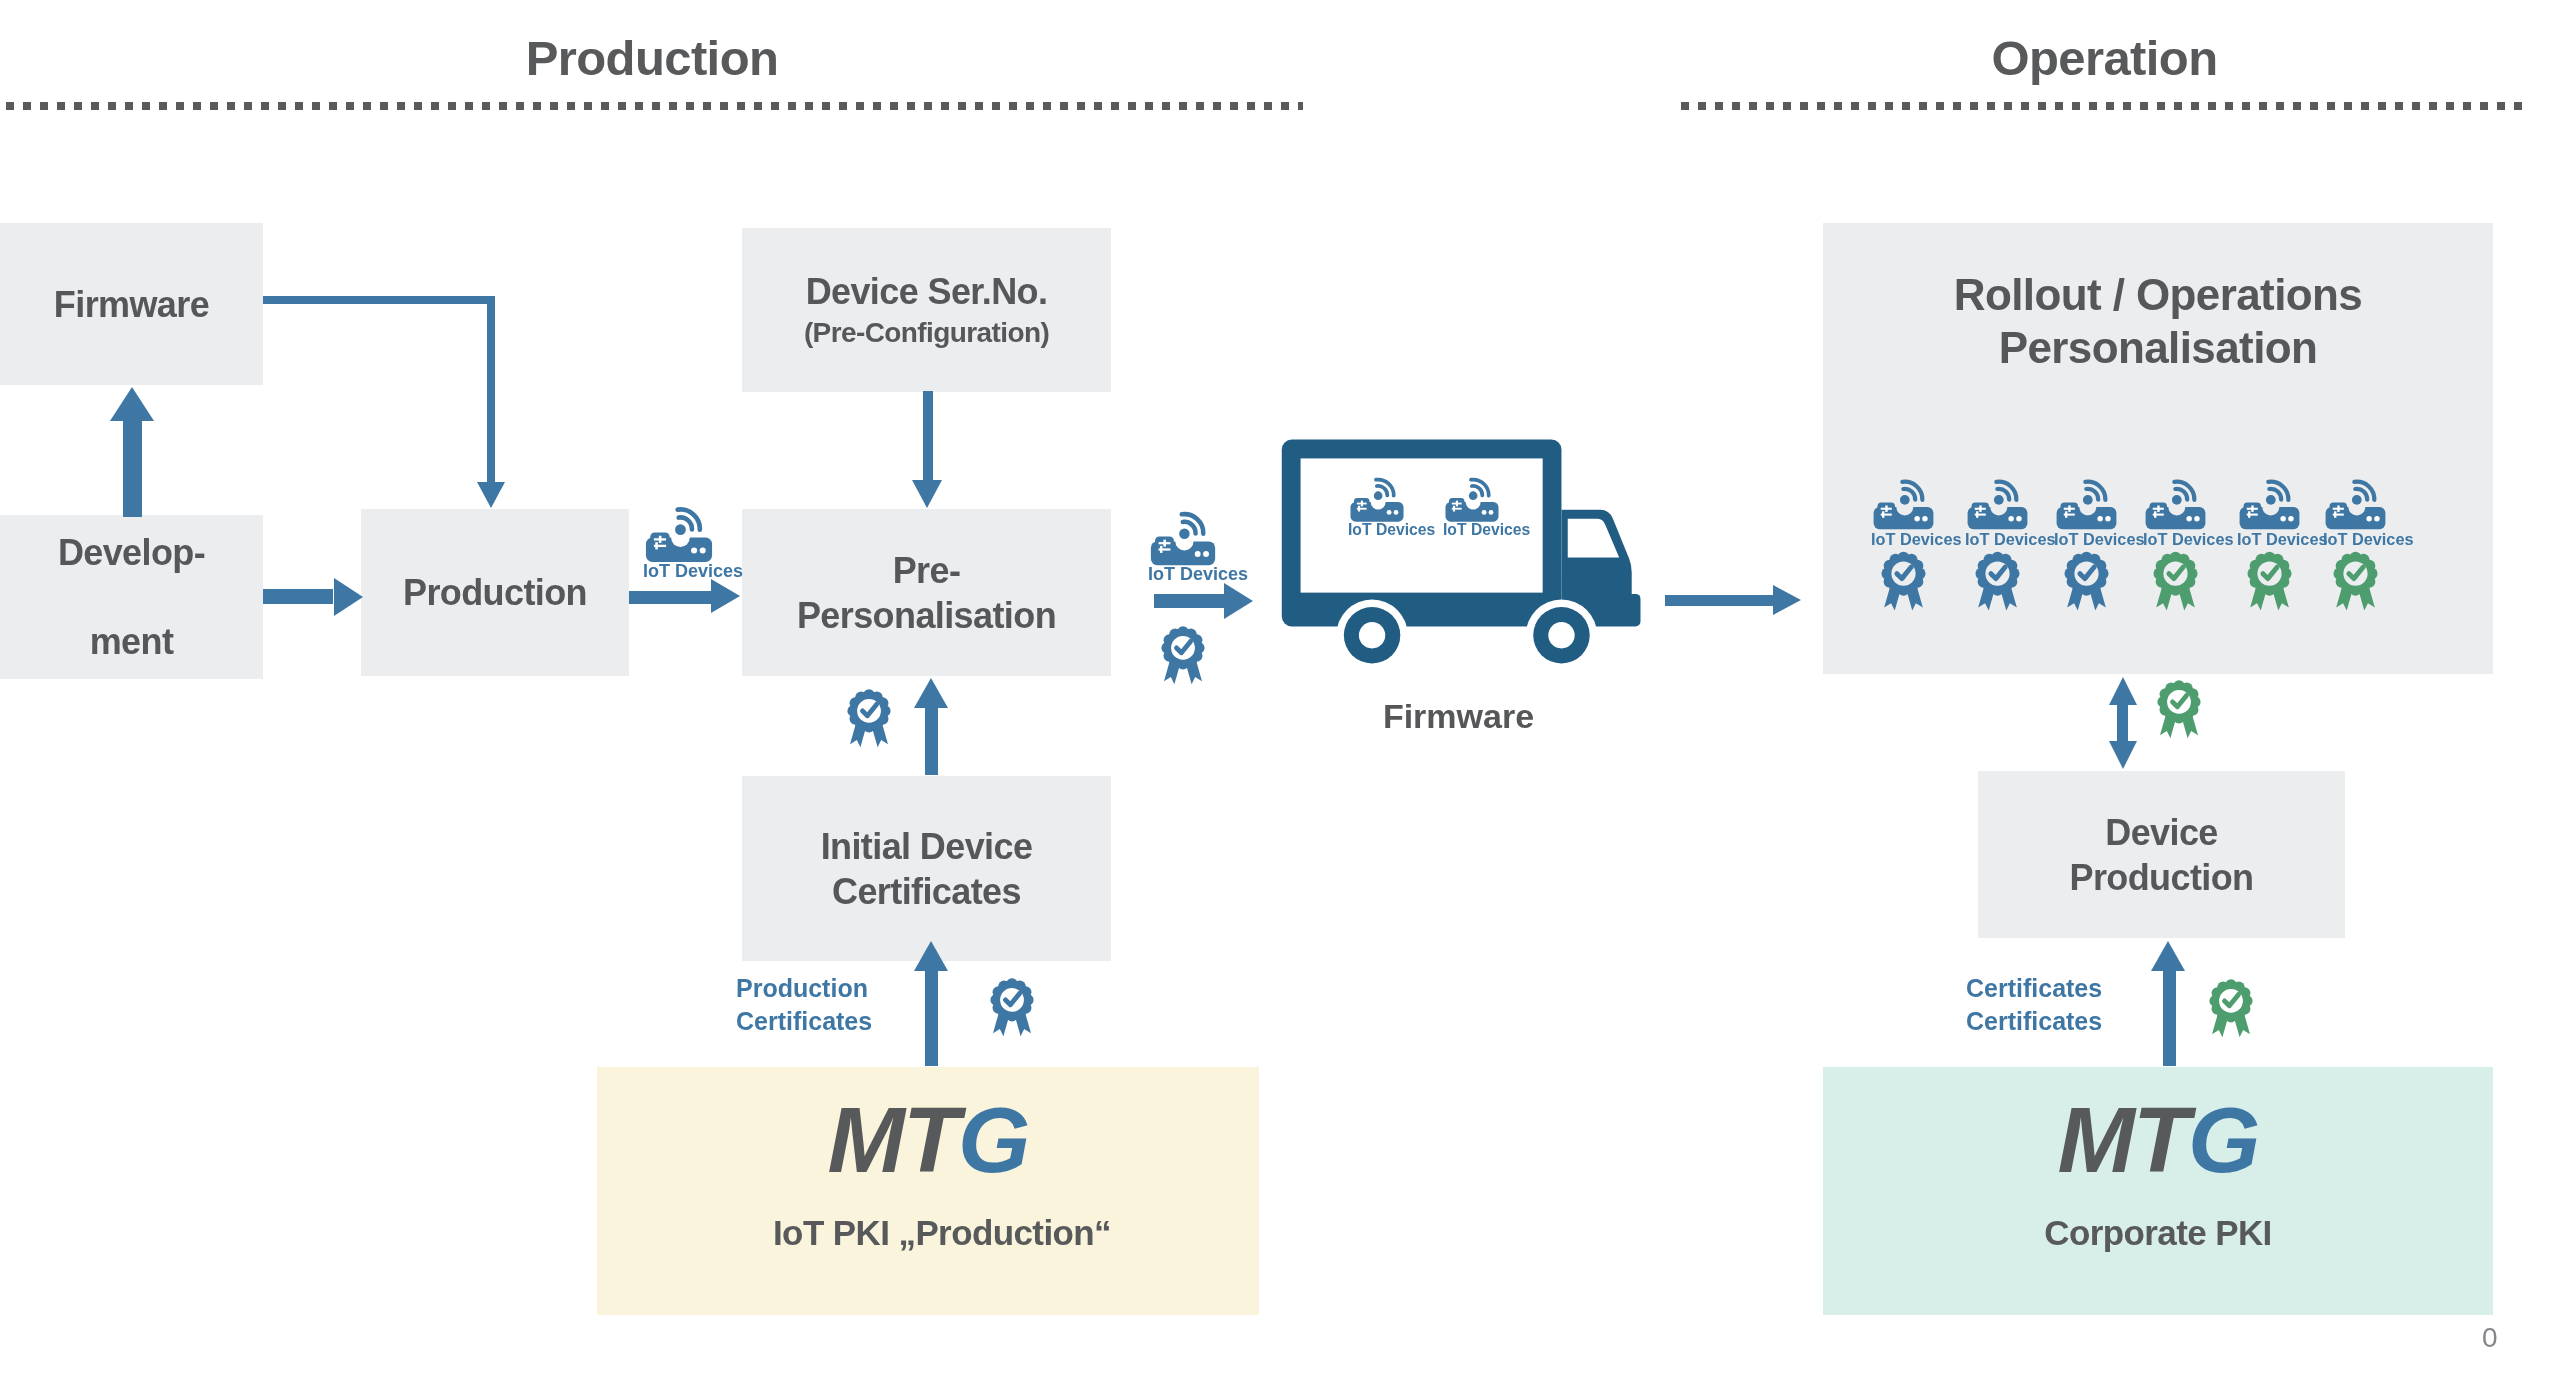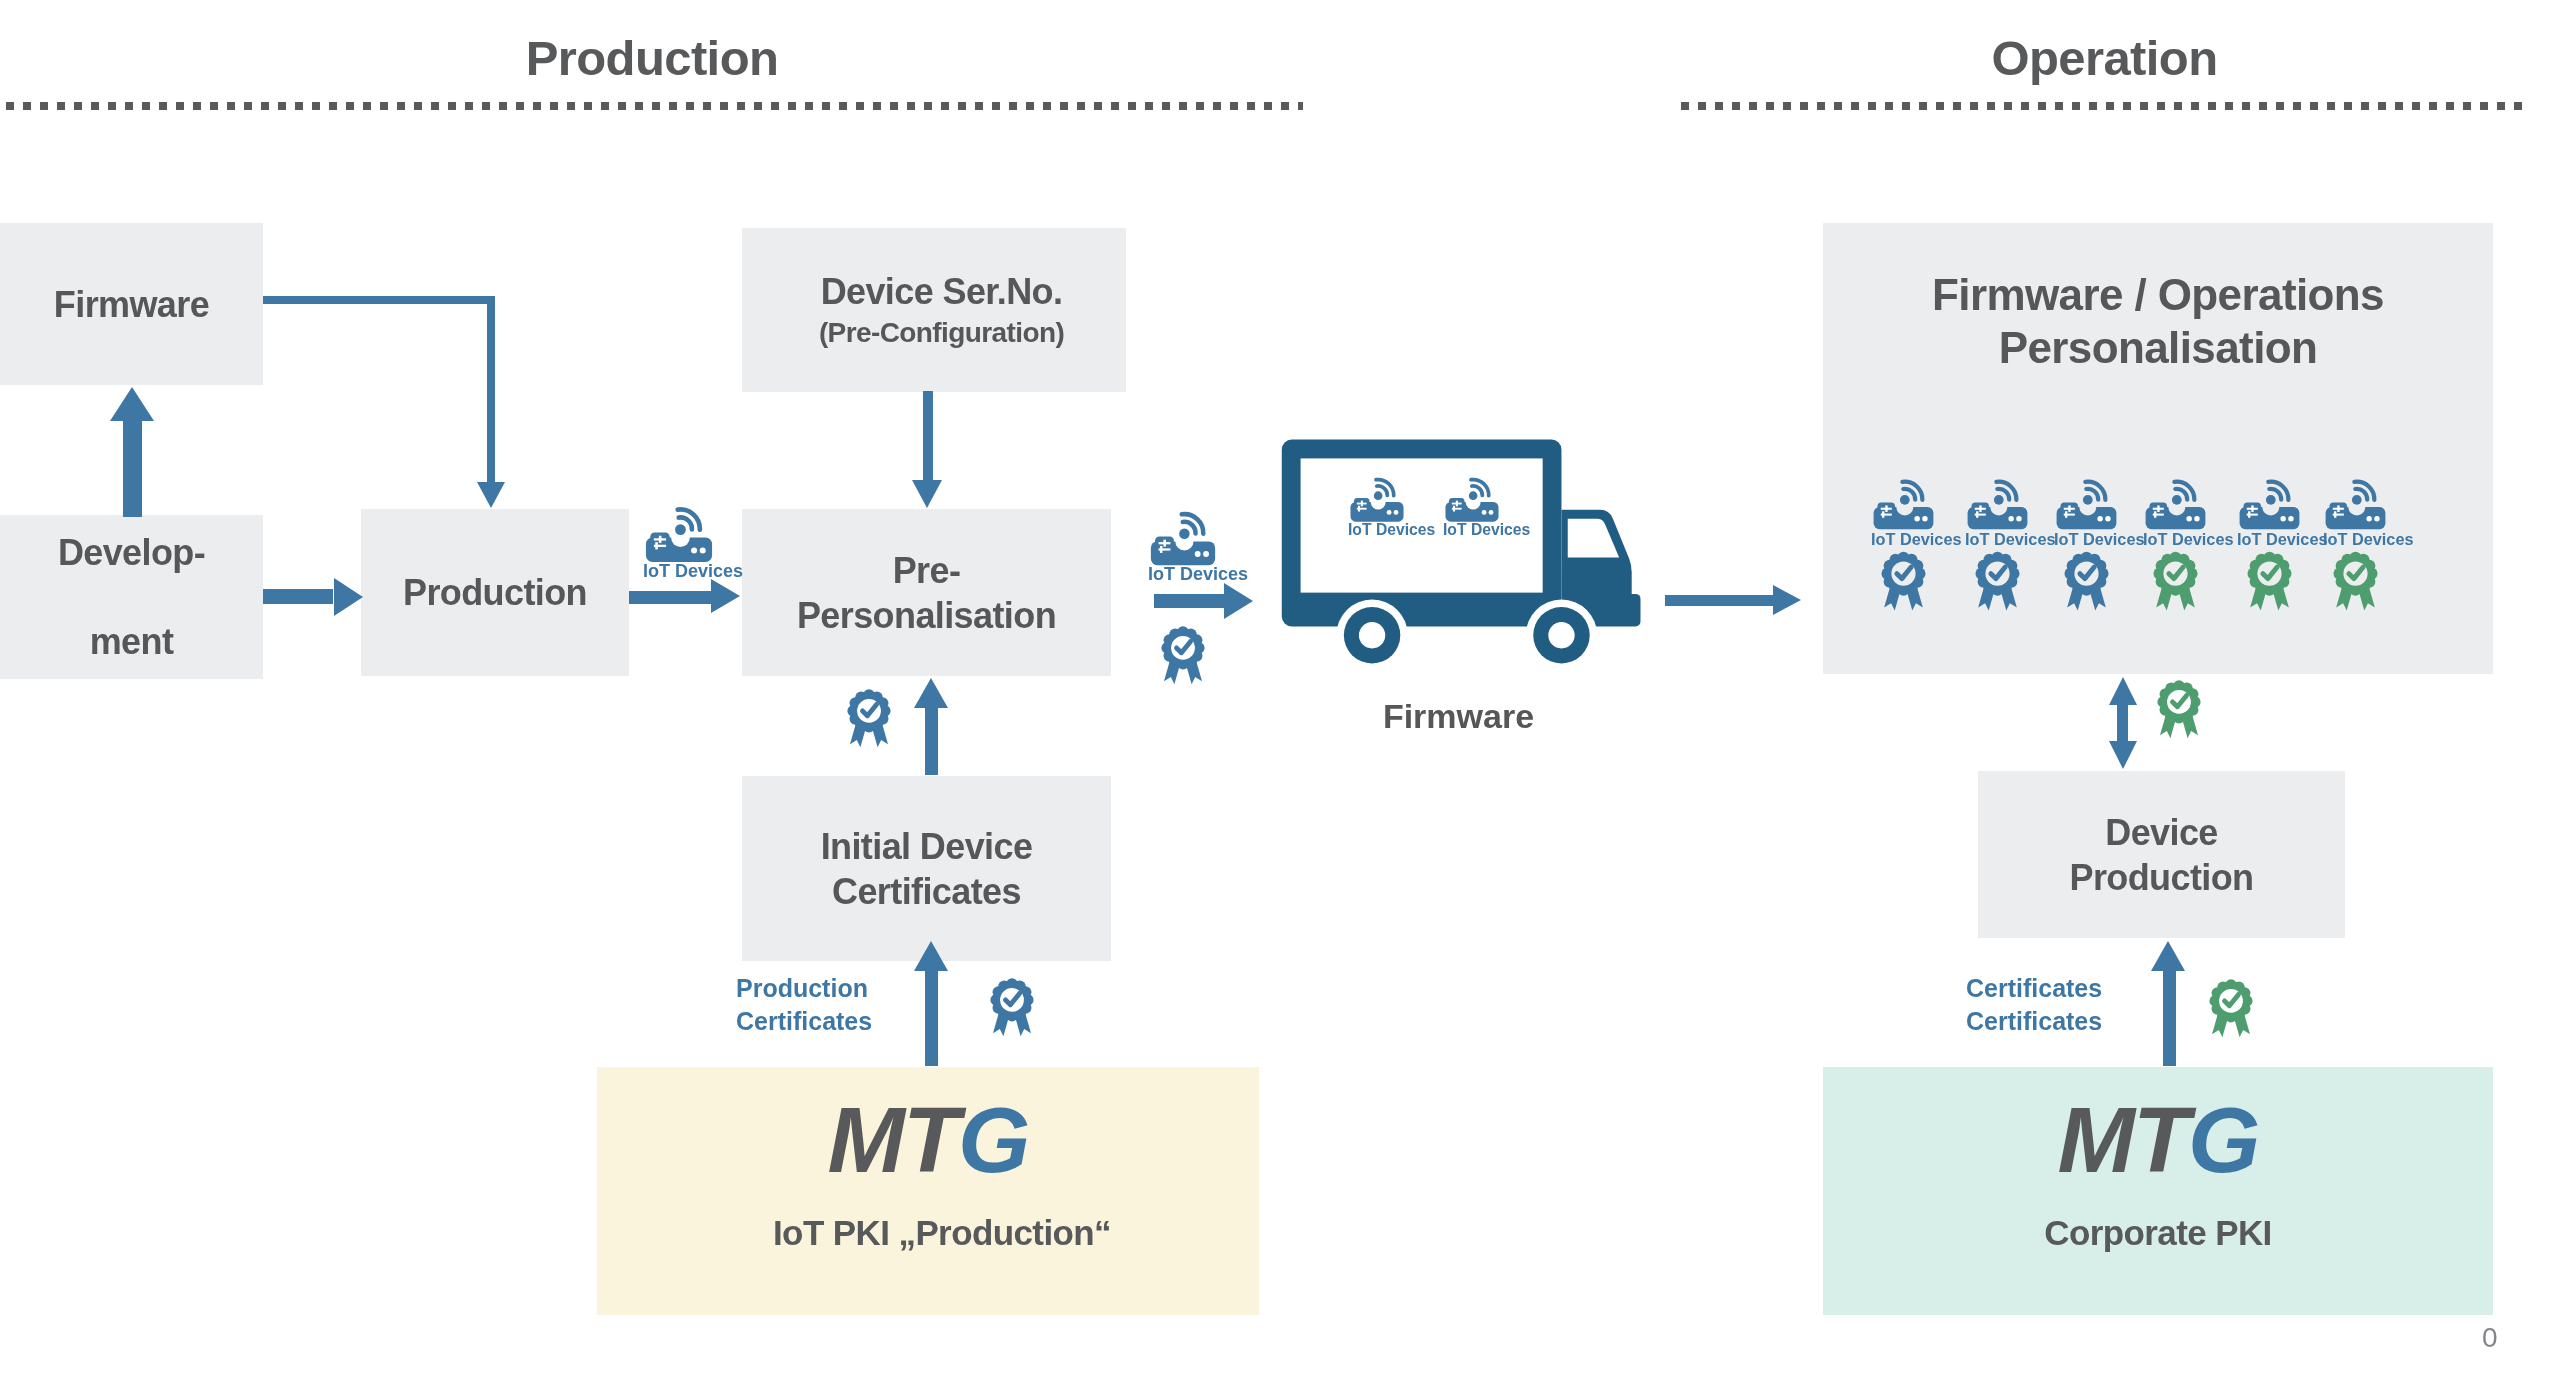--- a/index.html
+++ b/index.html
@@ -109,40 +109,40 @@
   <div class="abs gbox" style="left:0;top:223px;width:263px;height:162px;">
     <div class="l1">Firmware</div>
   </div>
   <div class="abs gbox" style="left:0;top:515px;width:263px;height:164px;gap:44px;">
     <div class="l1">Develop-</div>
     <div class="l2">ment</div>
   </div>
   <div class="abs gbox" style="left:361px;top:509px;width:268px;height:167px;">
     <div class="l1">Production</div>
   </div>
-  <div class="abs gbox" style="left:742px;top:228px;width:369px;height:164px;padding-left:15px;">
+  <div class="abs gbox" style="left:742px;top:228px;width:369px;height:164px;">
     <div class="l1">Device Ser.No.</div>
     <div class="sub">(Pre-Configuration)</div>
   </div>
   <div class="abs gbox" style="left:742px;top:509px;width:369px;height:167px;">
     <div class="l1">Pre-</div>
     <div class="l2">Personalisation</div>
   </div>
   <div class="abs gbox" style="left:742px;top:776px;width:369px;height:185px;">
     <div class="l1">Initial Device</div>
     <div class="l2">Certificates</div>
   </div>
   <div class="abs gbox" style="left:1978px;top:771px;width:367px;height:167px;">
     <div class="l1">Device</div>
     <div class="l2">Production</div>
   </div>
 
   <div class="abs" style="left:1823px;top:223px;width:670px;height:451px;background:var(--boxgray);">
     <div class="abs rollout-title" style="left:0;top:45px;">
-      <div>Firmware / Operations</div>
+      <div>Rollout / Operations</div>
       <div>Personalisation</div>
     </div>
 
     <div class="abs" style="left:48px;top:250px;width:65px;">
       <svg class="icon-iot on-gray" width="65" height="59" viewBox="0 0 104 94">
           <use href="#sym-iot"></use>
         </svg>
       <div class="iot-label small" style="width:65px;margin-top:-3.8px;">IoT Devices</div>
     </div>
     <div class="abs" style="left:142px;top:250px;width:65px;">

